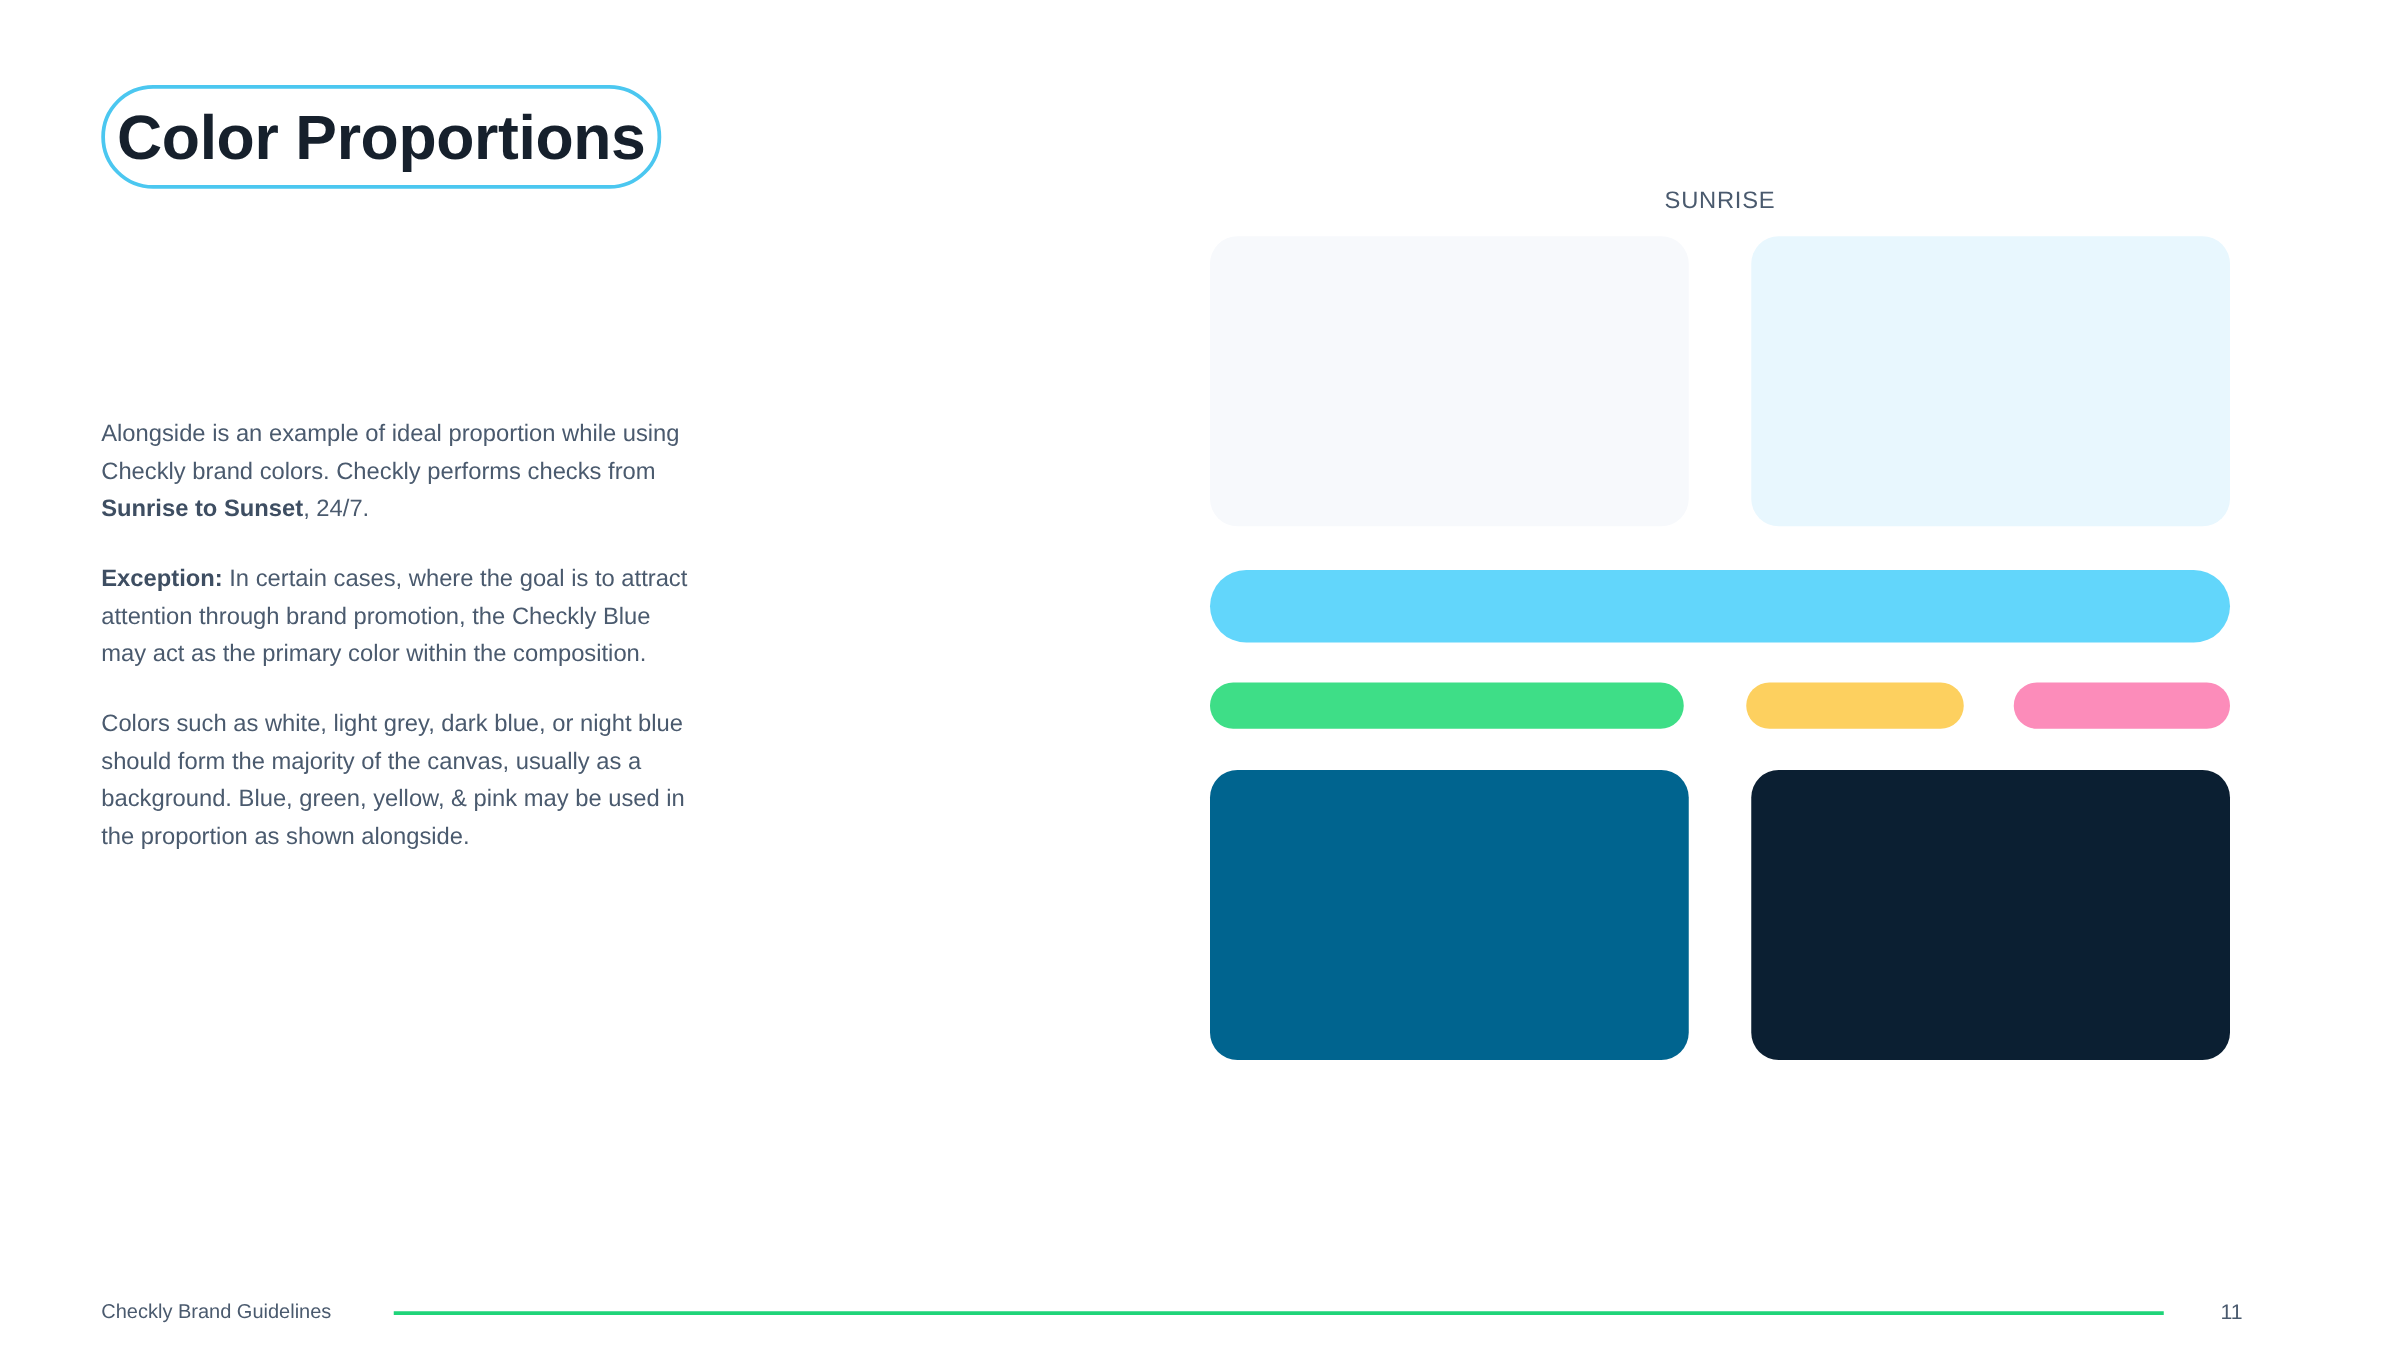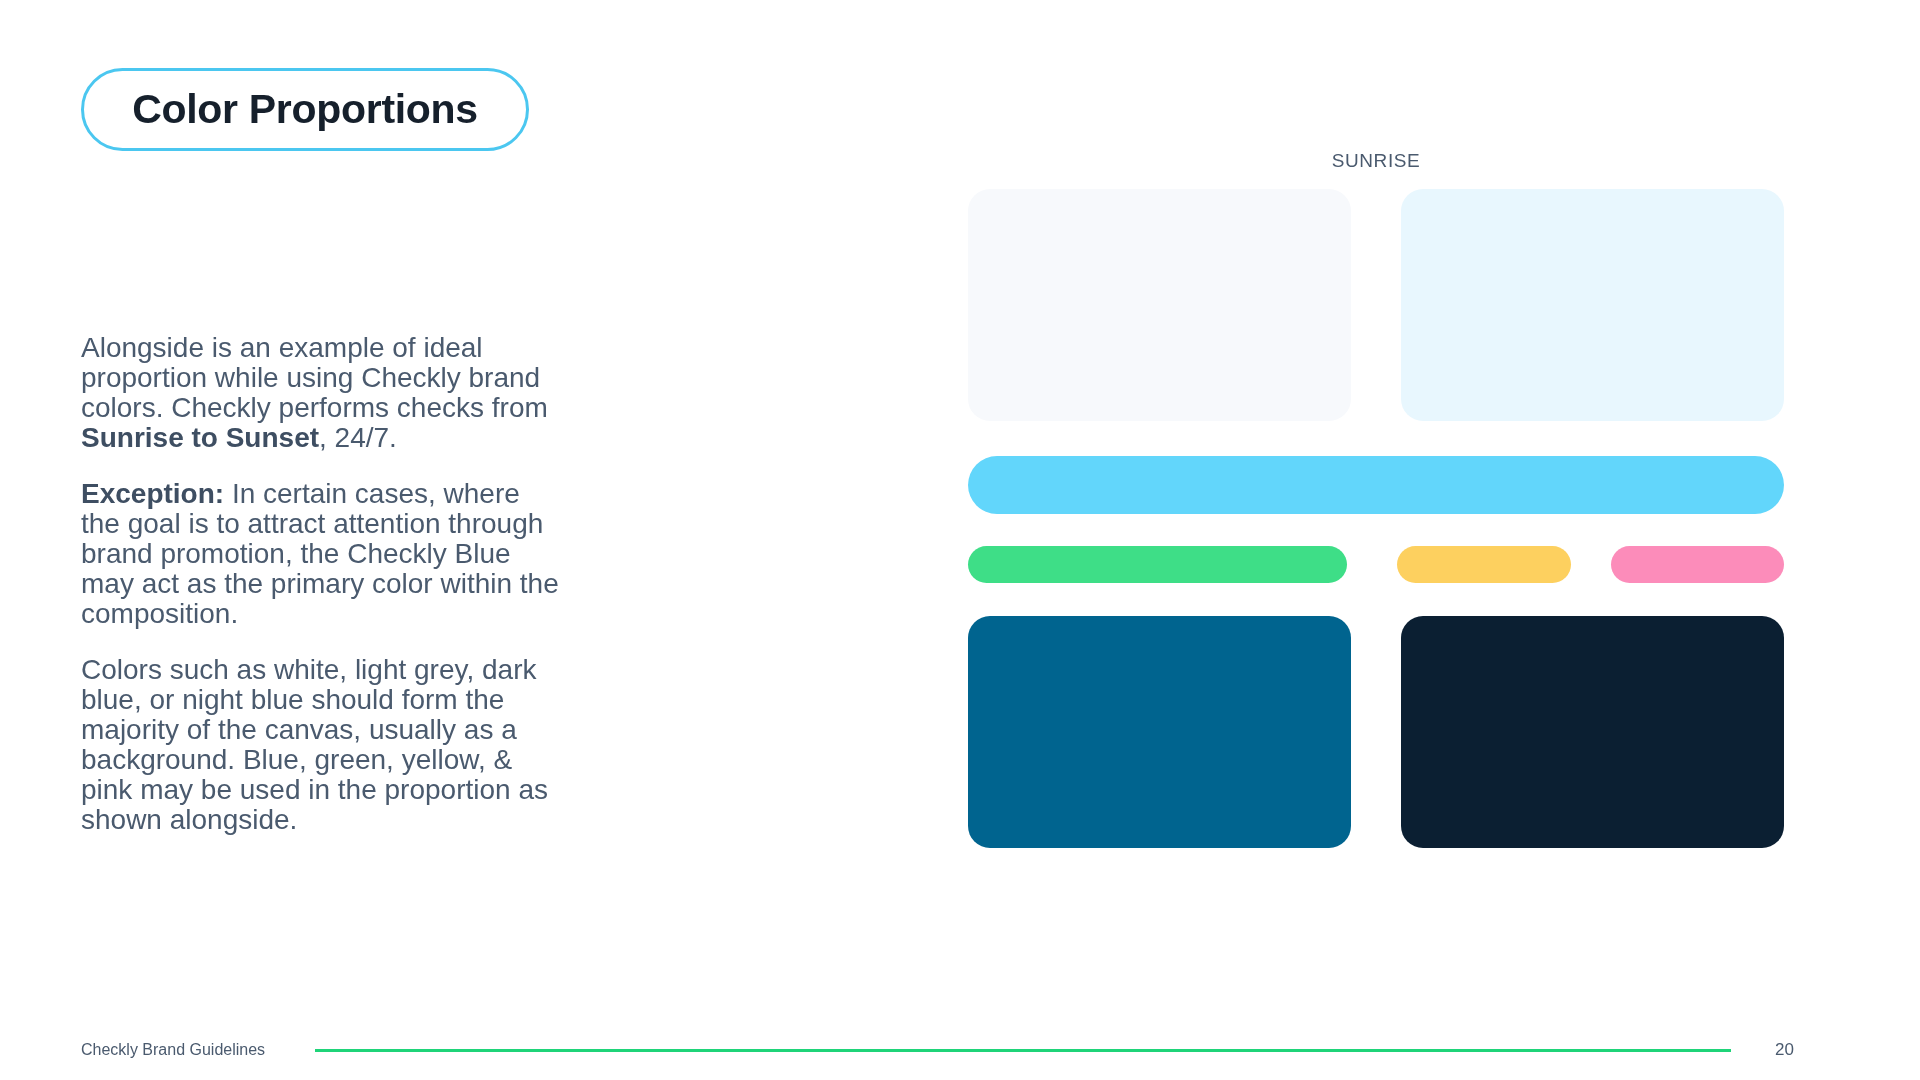--- a/index.html
+++ b/index.html
@@ -27,36 +27,36 @@
     width: 448px;
     height: 83px;
     border: 3px solid #4BC7F0;
     border-radius: 48px;
     background: #ffffff;
     display: flex;
     align-items: center;
     justify-content: center;
   }
   .title-text {
-    font-size: 41px;
+    font-size: 50px;
     font-weight: bold;
     color: #16202C;
     letter-spacing: -0.3px;
     line-height: 1;
   }
 
   
   .body-col {
     position: absolute;
     left: 81px;
     top: 333px;
     width: 478px;
   }
   .para {
-    font-size: 28px;
+    font-size: 19px;
     line-height: 30px;
     color: #4A5A6E;
     margin-bottom: 26px;
   }
   .para:last-child { margin-bottom: 0; }
   .para b { font-weight: bold; color: #3E4E62; }
 
   
   .swatch-area {
     position: absolute;
@@ -199,16 +199,16 @@
       <div class="sw-darkblue"></div>
       <div class="sw-nightblue"></div>
     </div>
 
 
   </div>
 
   <div class="footer">
     <span class="footer-label">Checkly Brand Guidelines</span>
     <span class="footer-rule"></span>
-    <span class="footer-page">20</span>
+    <span class="footer-page">11</span>
   </div>
 
 </div>
 
 </body></html>

